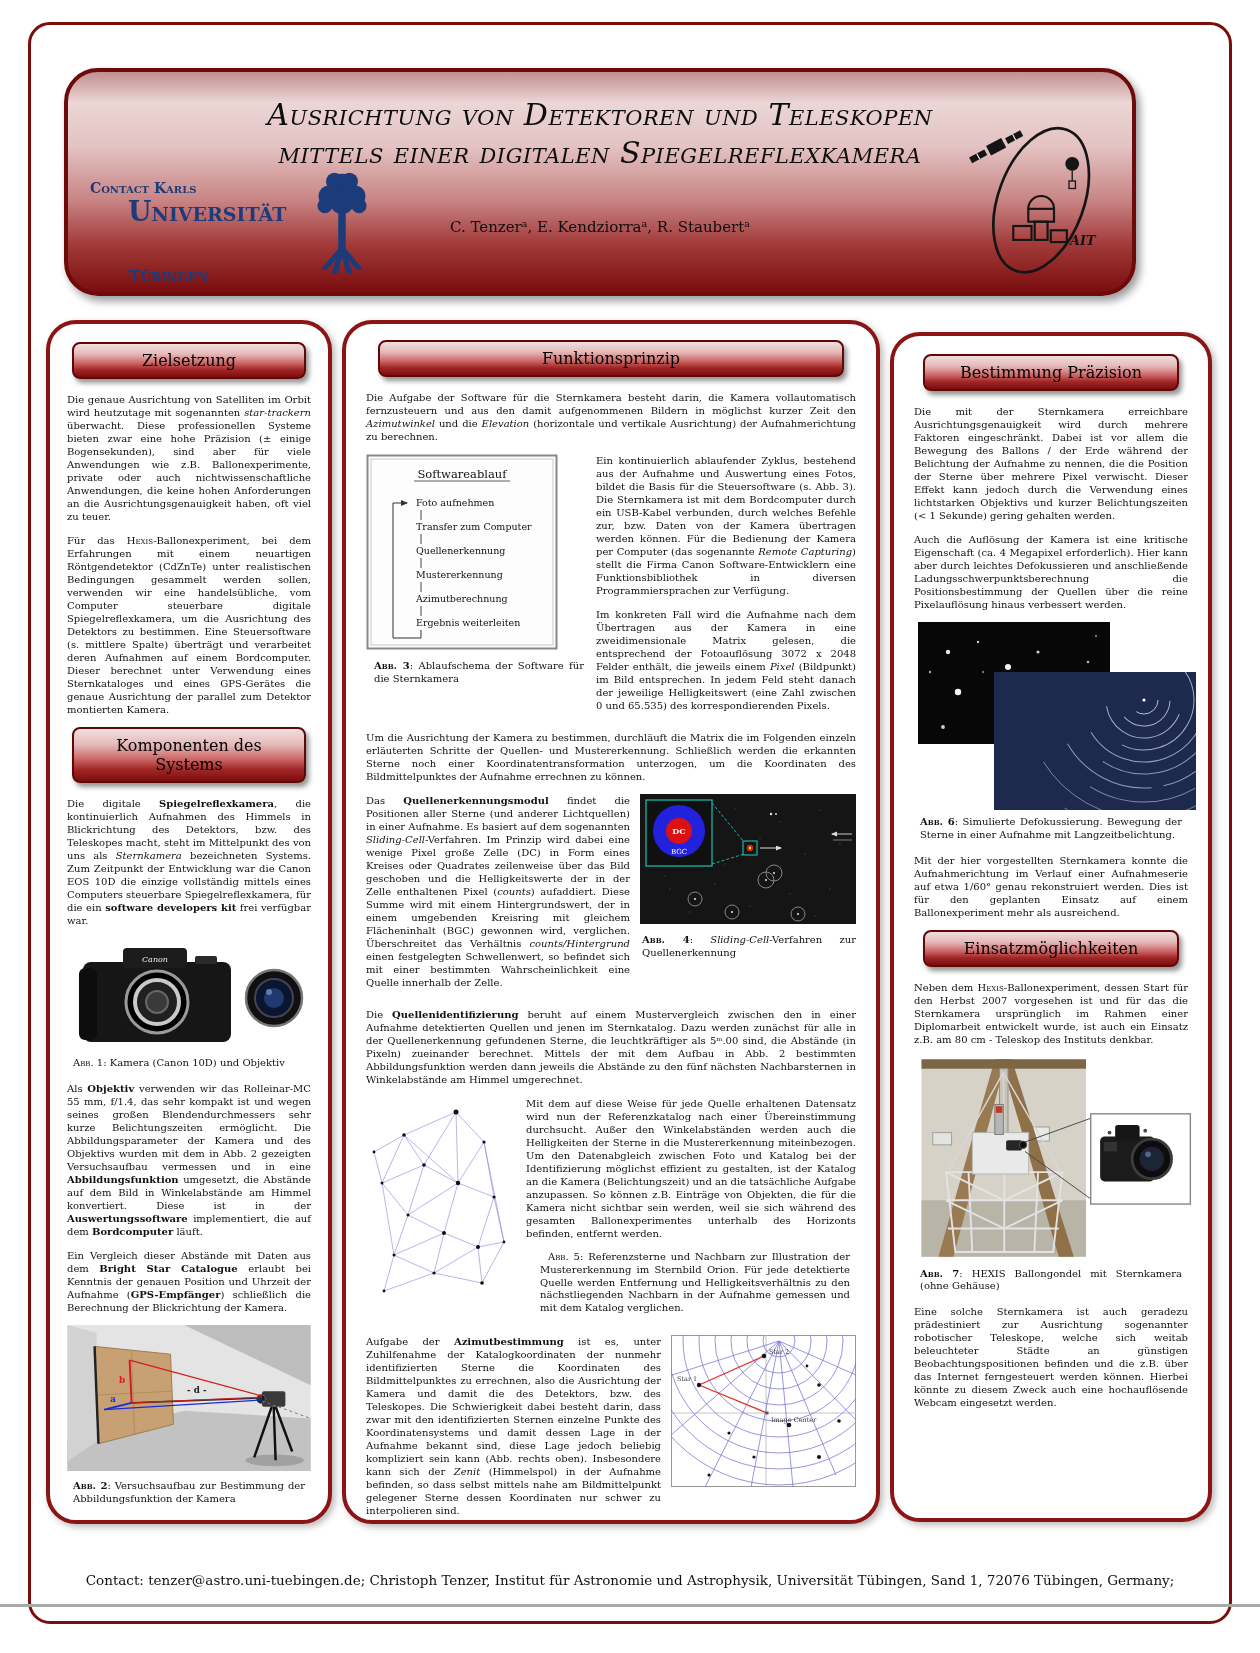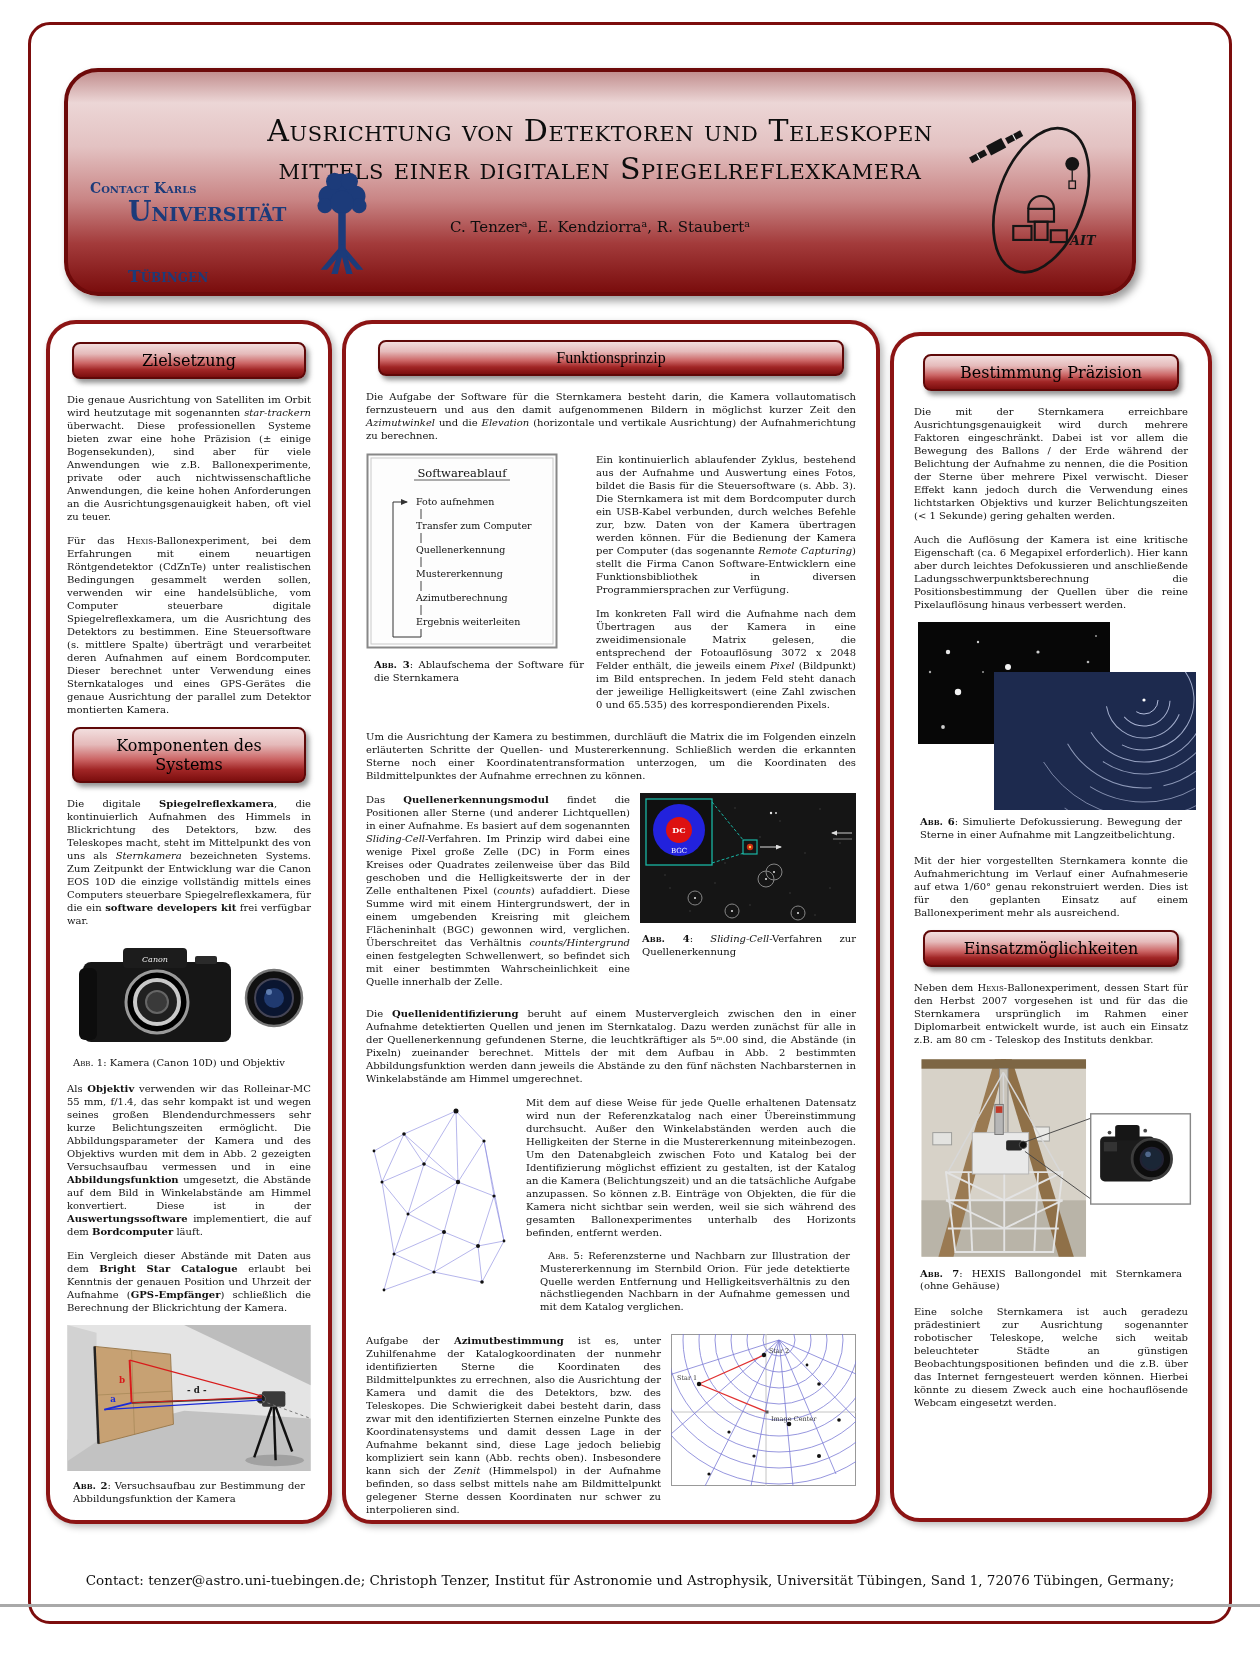--- a/index.html
+++ b/index.html
@@ -2,38 +2,38 @@
 <html><head>
 <meta charset="utf-8">
 <style>
   html,body{margin:0;padding:0;background:#fff;}
   #poster{position:relative;width:1260px;height:1653px;background:#fff;font-family:"DejaVu Serif",serif;color:#111;overflow:hidden;}
   .outer-frame{position:absolute;left:28px;top:22px;width:1198px;height:1596px;border:3px solid #7c0d0d;border-radius:22px;}
   
   .header{position:absolute;left:64px;top:68px;width:1072px;height:228px;border:4px solid #6d0a0a;border-radius:34px;box-sizing:border-box;
     background:linear-gradient(180deg,#c28f8f 0%,#ecd6d6 14%,#e3c2c2 34%,#c98585 58%,#a33b3b 78%,#7a0d0d 100%);
     box-shadow:4px 5px 9px rgba(0,0,0,.4);}
-  .title{position:absolute;top:40px;left:0;width:100%;text-align:center;font-variant:small-caps;font-size:30px;line-height:1.26;color:#0d0d0d;letter-spacing:.5px;}
+  .title{position:absolute;top:24px;left:0;width:100%;text-align:center;font-variant:small-caps;font-size:30px;line-height:1.26;color:#0d0d0d;letter-spacing:.5px;font-style:italic;}
   .uni{position:absolute;left:22px;top:108px;color:#1c3b7a;font-variant:small-caps;font-weight:bold;line-height:1.15;}
   .uni .u1{font-size:14px;}
   .uni .u2{font-size:27px;margin-left:38px;}
   .uni .u3{font-size:17px;margin-left:38px;margin-top:40px;}
   .tree{position:absolute;left:242px;top:92px;}
   .authors{position:absolute;top:146px;left:0;width:100%;text-align:center;font-size:15px;color:#0d0d0d;}
   .affil{position:absolute;top:180px;left:0;width:100%;text-align:center;font-size:10.5px;color:#0d0d0d;}
   .ait{position:absolute;right:18px;top:38px;}
   
   .col{position:absolute;background:#fff;border:4px solid #8c1414;border-radius:30px;box-sizing:border-box;box-shadow:3px 3px 7px rgba(0,0,0,.28);overflow:hidden;}
   .col-left{left:46px;top:320px;width:286px;height:1204px;padding:16px 17px;}
   .col-mid{left:342px;top:320px;width:538px;height:1204px;padding:14px 20px;}
   .col-right{left:890px;top:332px;width:322px;height:1190px;padding:16px 20px;}
   .sec-btn{display:block;margin:2px auto 14px auto;border:2px solid #5f0808;border-radius:8px;text-align:center;font-size:16px;padding:7px 8px;color:#000;
     background:linear-gradient(180deg,#f2dede 0%,#e5baba 30%,#cc6666 58%,#a12626 78%,#7c0e0e 100%);
     box-shadow:3px 4px 5px rgba(90,90,90,.65);}
-  .w228{width:214px;} .w460{width:446px;font-family:Liberation Serif, serif;} .w250{width:236px;}
+  .w228{width:214px;} .w460{width:446px;} .w250{width:236px;}
   .p{font-size:10px;line-height:1.3;text-align:justify;margin:0 0 11px 0;}
   .cap{font-size:10px;line-height:1.28;margin:5px 6px 12px 6px;text-align:justify;}
   .capind{margin-left:14px;}
   .row{display:flex;gap:10px;align-items:flex-start;margin-bottom:8px;}
   .grow{flex:1;}
   .figc{text-align:center;margin:2px 0 2px 0;}
   svg text{font-family:"DejaVu Serif",serif;}
   
   .contact{position:absolute;top:1572px;left:0;width:100%;text-align:center;font-size:13.5px;color:#111;}
   .rule{position:absolute;top:1604px;left:0;width:1260px;height:3px;background:#a9a9a9;}
@@ -406,21 +406,21 @@
         <text x="3" y="66" font-size="6.5" fill="#333">Star 1</text>
         <text x="116" y="32" font-size="6.5" fill="#333">Star 2</text>
         <text x="138" y="101" font-size="6.5" fill="#333">Image Center</text>
       </svg>
     </div>
   </section>
 
   <section class="col col-right">
     <div class="sec-btn w250">Bestimmung Präzision</div>
     <p class="p"><span>Die mit der Sternkamera erreichbare Ausrichtungsgenauigkeit wird durch mehrere Faktoren eingeschränkt.  Dabei ist vor allem die Bewegung des Ballons / der Erde während der Belichtung der Aufnahme zu nennen, die die Position der Sterne über mehrere Pixel verwischt.  Dieser Effekt kann jedoch durch die Verwendung eines lichtstarken Objektivs und kurzer Belichtungszeiten (&lt; 1 Sekunde) gering gehalten werden.</span></p>
-    <p class="p"><span>Auch die Auflösung der Kamera ist eine kritische Eigenschaft (ca.  6 Megapixel erforderlich).  Hier kann aber durch leichtes Defokussieren und anschließende Ladungsschwerpunktsberechnung die Positionsbestimmung der Quellen über die reine Pixelauflösung hinaus verbessert werden.</span></p>
+    <p class="p"><span>Auch die Auflösung der Kamera ist eine kritische Eigenschaft (ca.  4 Megapixel erforderlich).  Hier kann aber durch leichtes Defokussieren und anschließende Ladungsschwerpunktsberechnung die Positionsbestimmung der Quellen über die reine Pixelauflösung hinaus verbessert werden.</span></p>
     <div style="position:relative;height:188px;margin:4px 0 6px 0;">
       <svg style="position:absolute;left:4px;top:0;" width="192" height="122" viewBox="0 0 192 122">
         <rect x="0" y="0" width="192" height="122" fill="#070707"></rect>
         <g fill="#fff">
           <circle cx="30" cy="30" r="2.2" opacity=".9"></circle>
             <circle cx="60" cy="20" r="1.2" opacity=".8"></circle>
             <circle cx="90" cy="45" r="3" opacity=".95"></circle>
           <circle cx="120" cy="30" r="1.6" opacity=".8"></circle>
             <circle cx="150" cy="60" r="2.1" opacity=".9"></circle>
             <circle cx="40" cy="70" r="3.2" opacity=".95"></circle>

